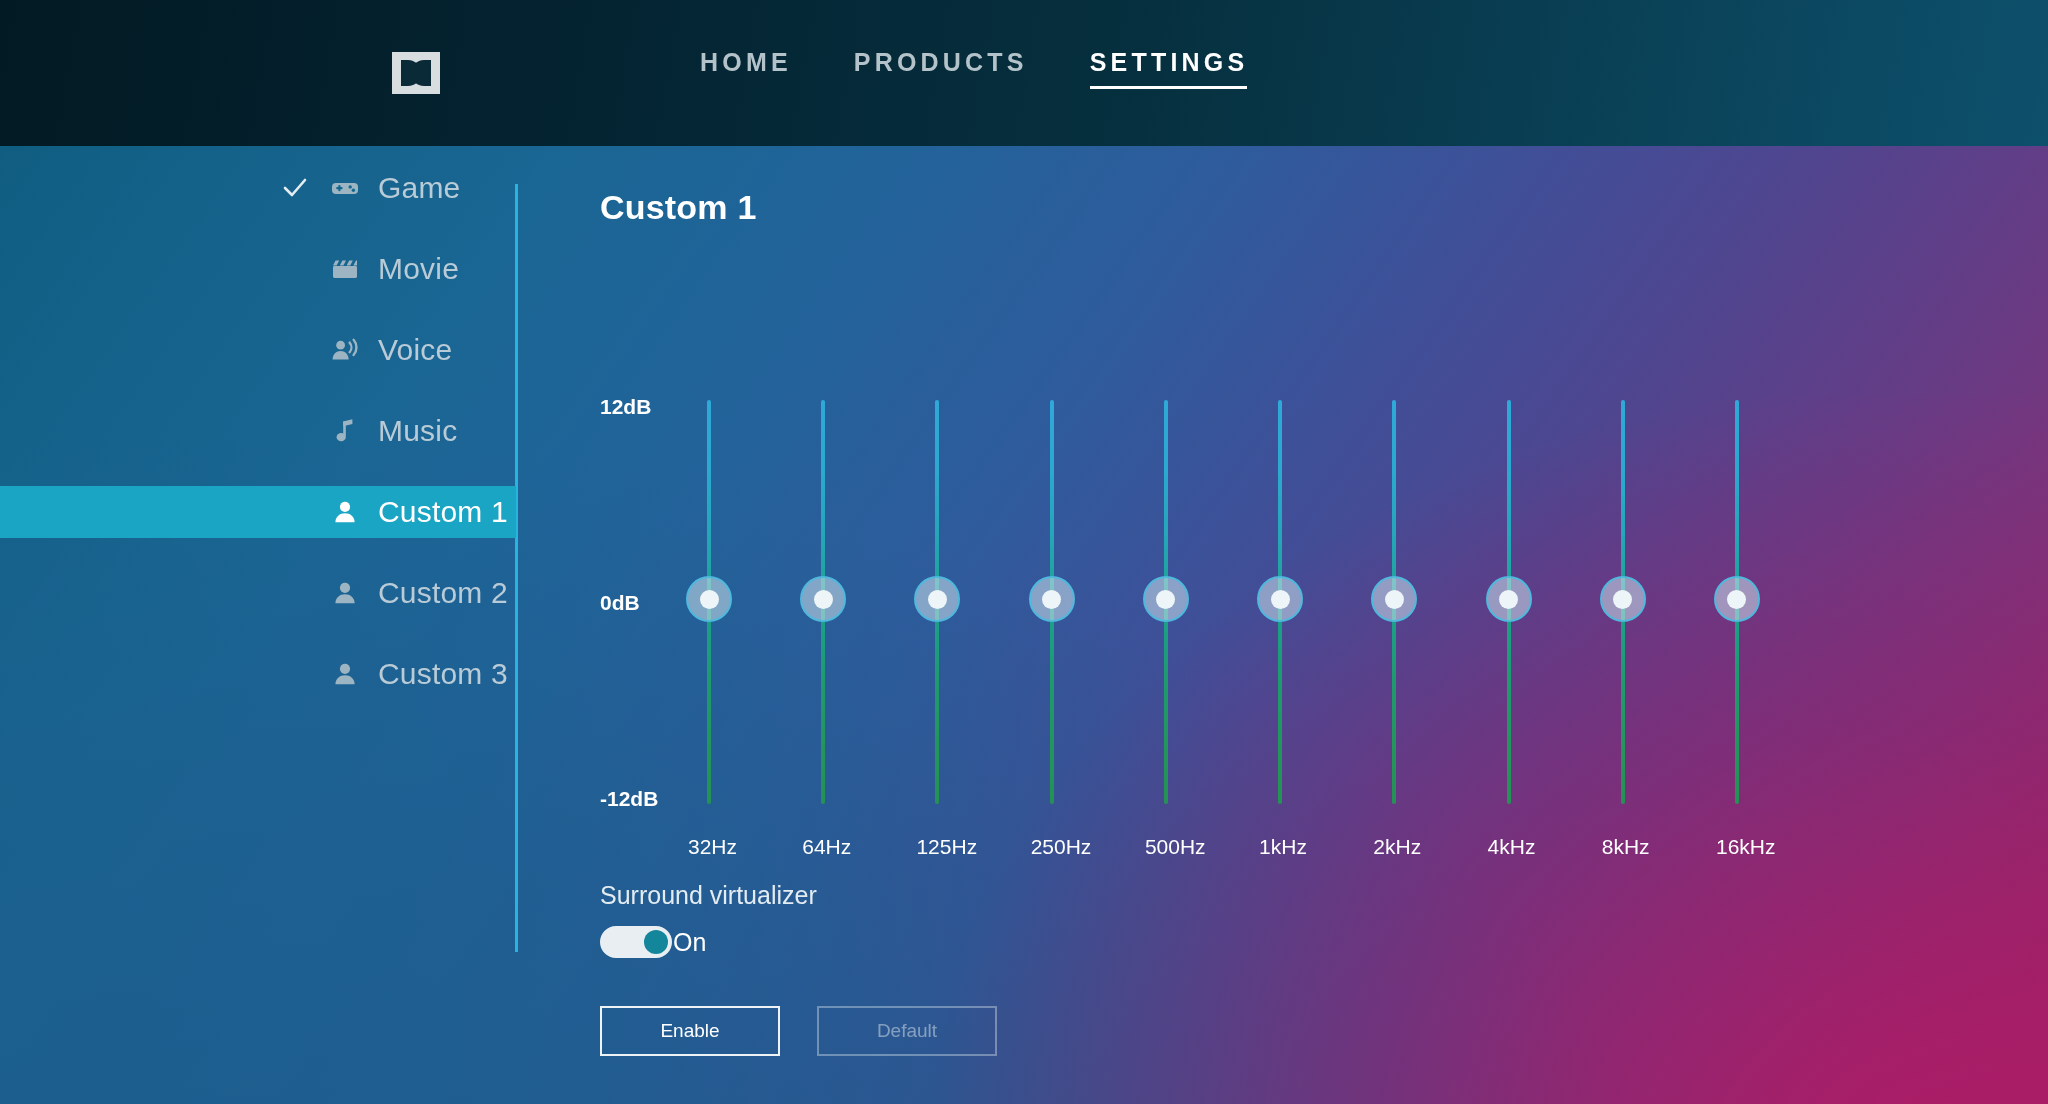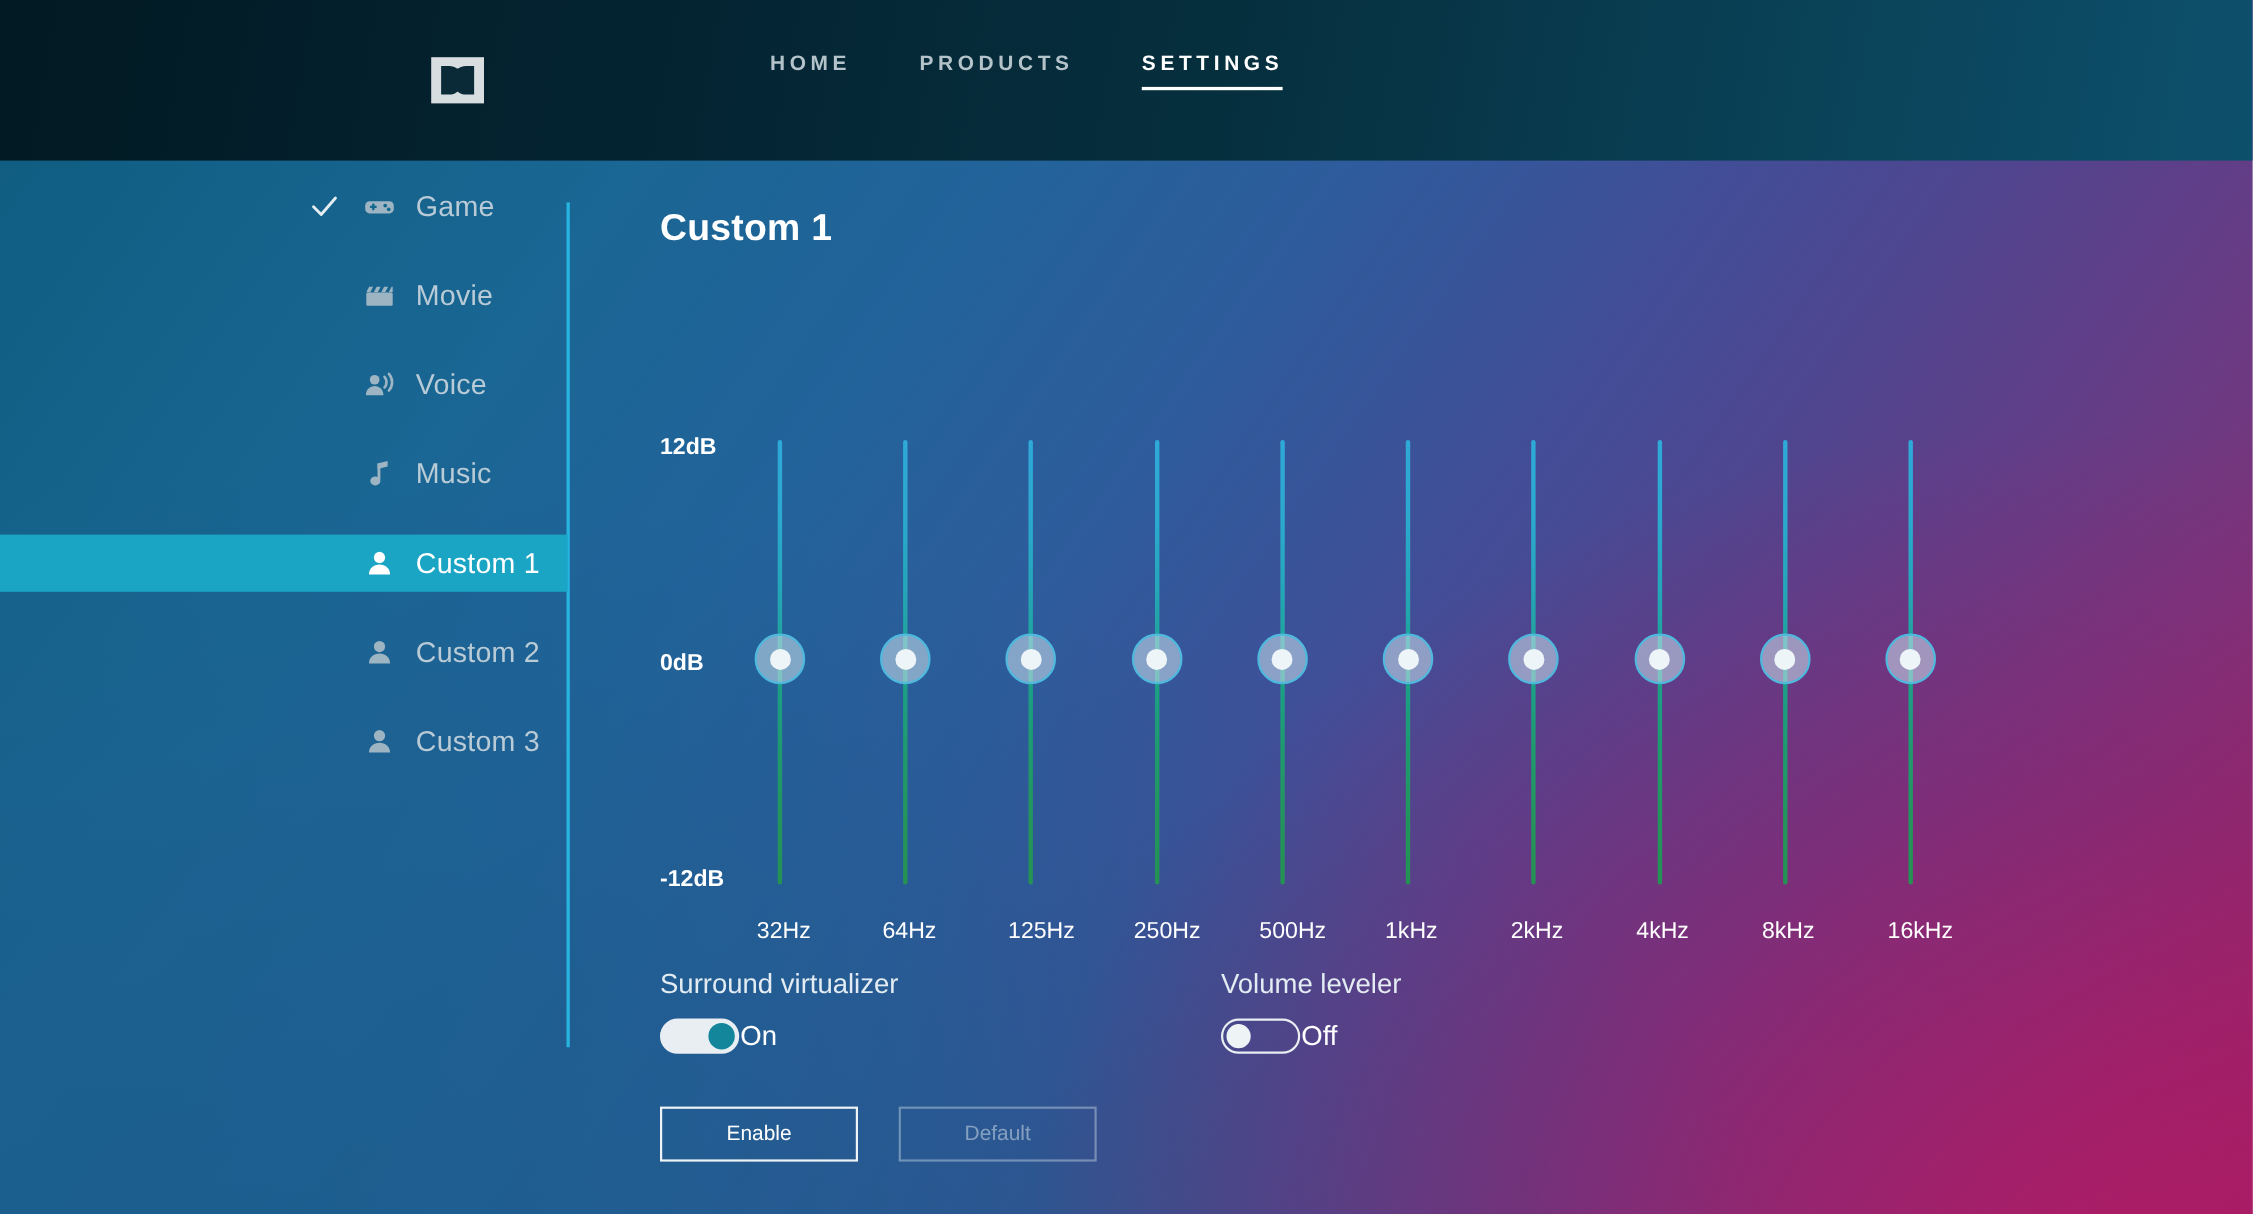--- a/index.html
+++ b/index.html
@@ -83,21 +83,21 @@
   .nav {
     position: absolute;
     left: 700px;
     top: 48px;
     display: flex;
     align-items: flex-start;
     gap: 62px;
   }
   .nav-item {
     position: relative;
-    font-size: 19px;
+    font-size: 25px;
     font-weight: 700;
     letter-spacing: 4.2px;
     color: #b4c3ca;
     padding-bottom: 12px;
     white-space: nowrap;
     cursor: pointer;
   }
   .nav-item.active { color: #ffffff; }
   .nav-item.active::after {
     content: "";
@@ -160,21 +160,21 @@
     display: flex;
     align-items: center;
     justify-content: center;
     color: #9db4c2;
   }
   .preset-item .p-label {
     position: absolute;
     left: 378px;
     top: 50%;
     transform: translateY(-50%);
-    font-size: 26px;
+    font-size: 30px;
     color: #b9cbd6;
     white-space: nowrap;
     letter-spacing: 0.2px;
   }
   .preset-item.selected {
     background: #1aa5c4;
     width: 516px;
   }
   .preset-item.selected .p-label { color: #ffffff; }
   .preset-item.selected .p-icon { color: #ffffff; }
@@ -588,29 +588,20 @@
       <div class="toggle-group tg-surround">
         <div class="toggle-title">Surround virtualizer</div>
         <div class="toggle-row">
           <div class="switch on">
             <div class="knob"></div>
           </div>
           <div class="switch-state">On</div>
         </div>
       </div>
 
-      <div class="toggle-group tg-leveler">
-        <div class="toggle-title">Volume leveler</div>
-        <div class="toggle-row">
-          <div class="switch off">
-            <div class="knob"></div>
-          </div>
-          <div class="switch-state">Off</div>
-        </div>
-      </div>
 
     </div>
 
     <div class="buttons">
       <div class="btn btn-primary">Enable</div>
       <div class="btn btn-disabled">Default</div>
     </div>
 
   </div>
 </div>

